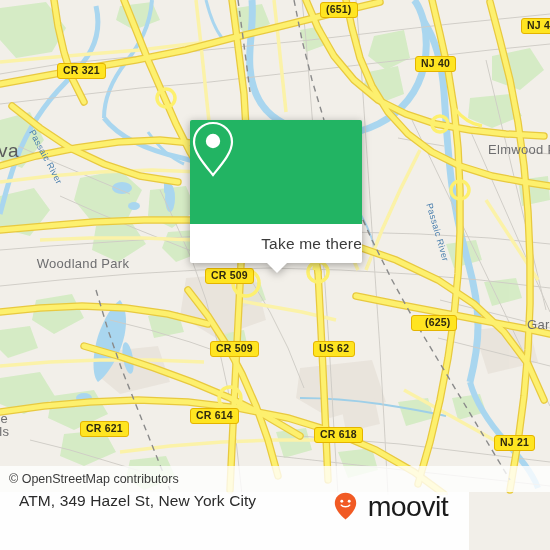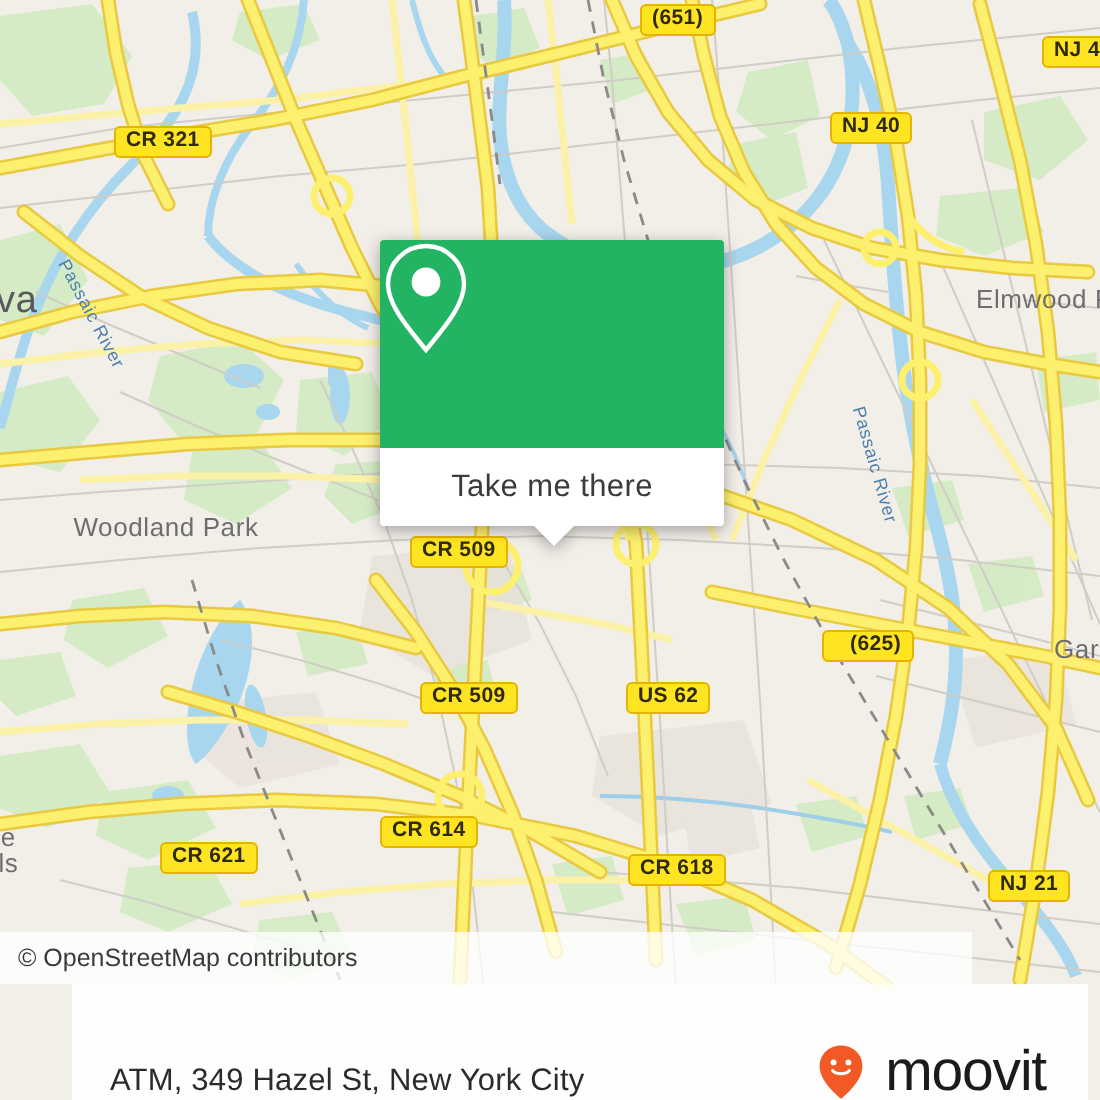--- a/index.html
+++ b/index.html
@@ -37,55 +37,55 @@
     font-weight:bold;
     letter-spacing:.2px;
     padding:1px 5px 2px 5px;
     line-height:11px;
     white-space:nowrap;
     box-sizing:border-box;
   }
 
   
   #attrib{
-    position:absolute;left:0;top:466px;width:486px;height:26px;
+    position:absolute;left:0;top:466px;width:550px;height:26px;
     background:rgba(255,255,255,.78);
     display:flex;align-items:center;
   }
   #attrib span{
     font-size:12.5px;color:#3a3a3a;padding-left:9px;
     font-family:"Liberation Sans", sans-serif;
   }
 
   
   #footer{
-    position:absolute;left:0;top:492px;width:508px;height:58px;
+    position:absolute;left:0;top:492px;width:469px;height:58px;
     background:rgba(255,255,255,.93);
-    display:flex;align-items:flex-end;justify-content:space-between;margin-left:36px;
+    display:flex;align-items:flex-start;justify-content:space-between;
   }
   #footer-title{
     font-size:15.5px;color:#2b2b2b;padding-left:19px;letter-spacing:.1px;
   }
   #brand{display:flex;align-items:center;padding-right:21px;gap:8px;}
   #brand-mark{width:23px;height:28px;margin-right:3px;display:block;}
   #brand-text{font-size:28.5px;color:#1b1b1b;letter-spacing:-0.6px;line-height:28px;font-weight:normal;}
 
   
   #popup{
     position:absolute;left:190px;top:120px;width:172px;
     filter:drop-shadow(0 2px 4px rgba(0,0,0,.33));
   }
   #popup-top{
     background:#22b463;height:104px;border-radius:2px 2px 0 0;
     display:flex;align-items:center;justify-content:center;
   }
   #popup-pin{width:46px;height:58px;display:block;}
   #popup-bottom{
     background:#fff;height:39px;border-radius:0 0 2px 2px;
-    display:flex;align-items:center;justify-content:center;
+    display:flex;align-items:center;justify-content:flex-end;
   }
   #popup-cta{font-size:15.5px;color:#3b3b3b;letter-spacing:.2px;}
   #popup-tail{
     position:absolute;left:76px;top:142px;width:0;height:0;
     border-left:11px solid transparent;
     border-right:11px solid transparent;
     border-top:11px solid #fff;
   }
 </style>
 </head>

